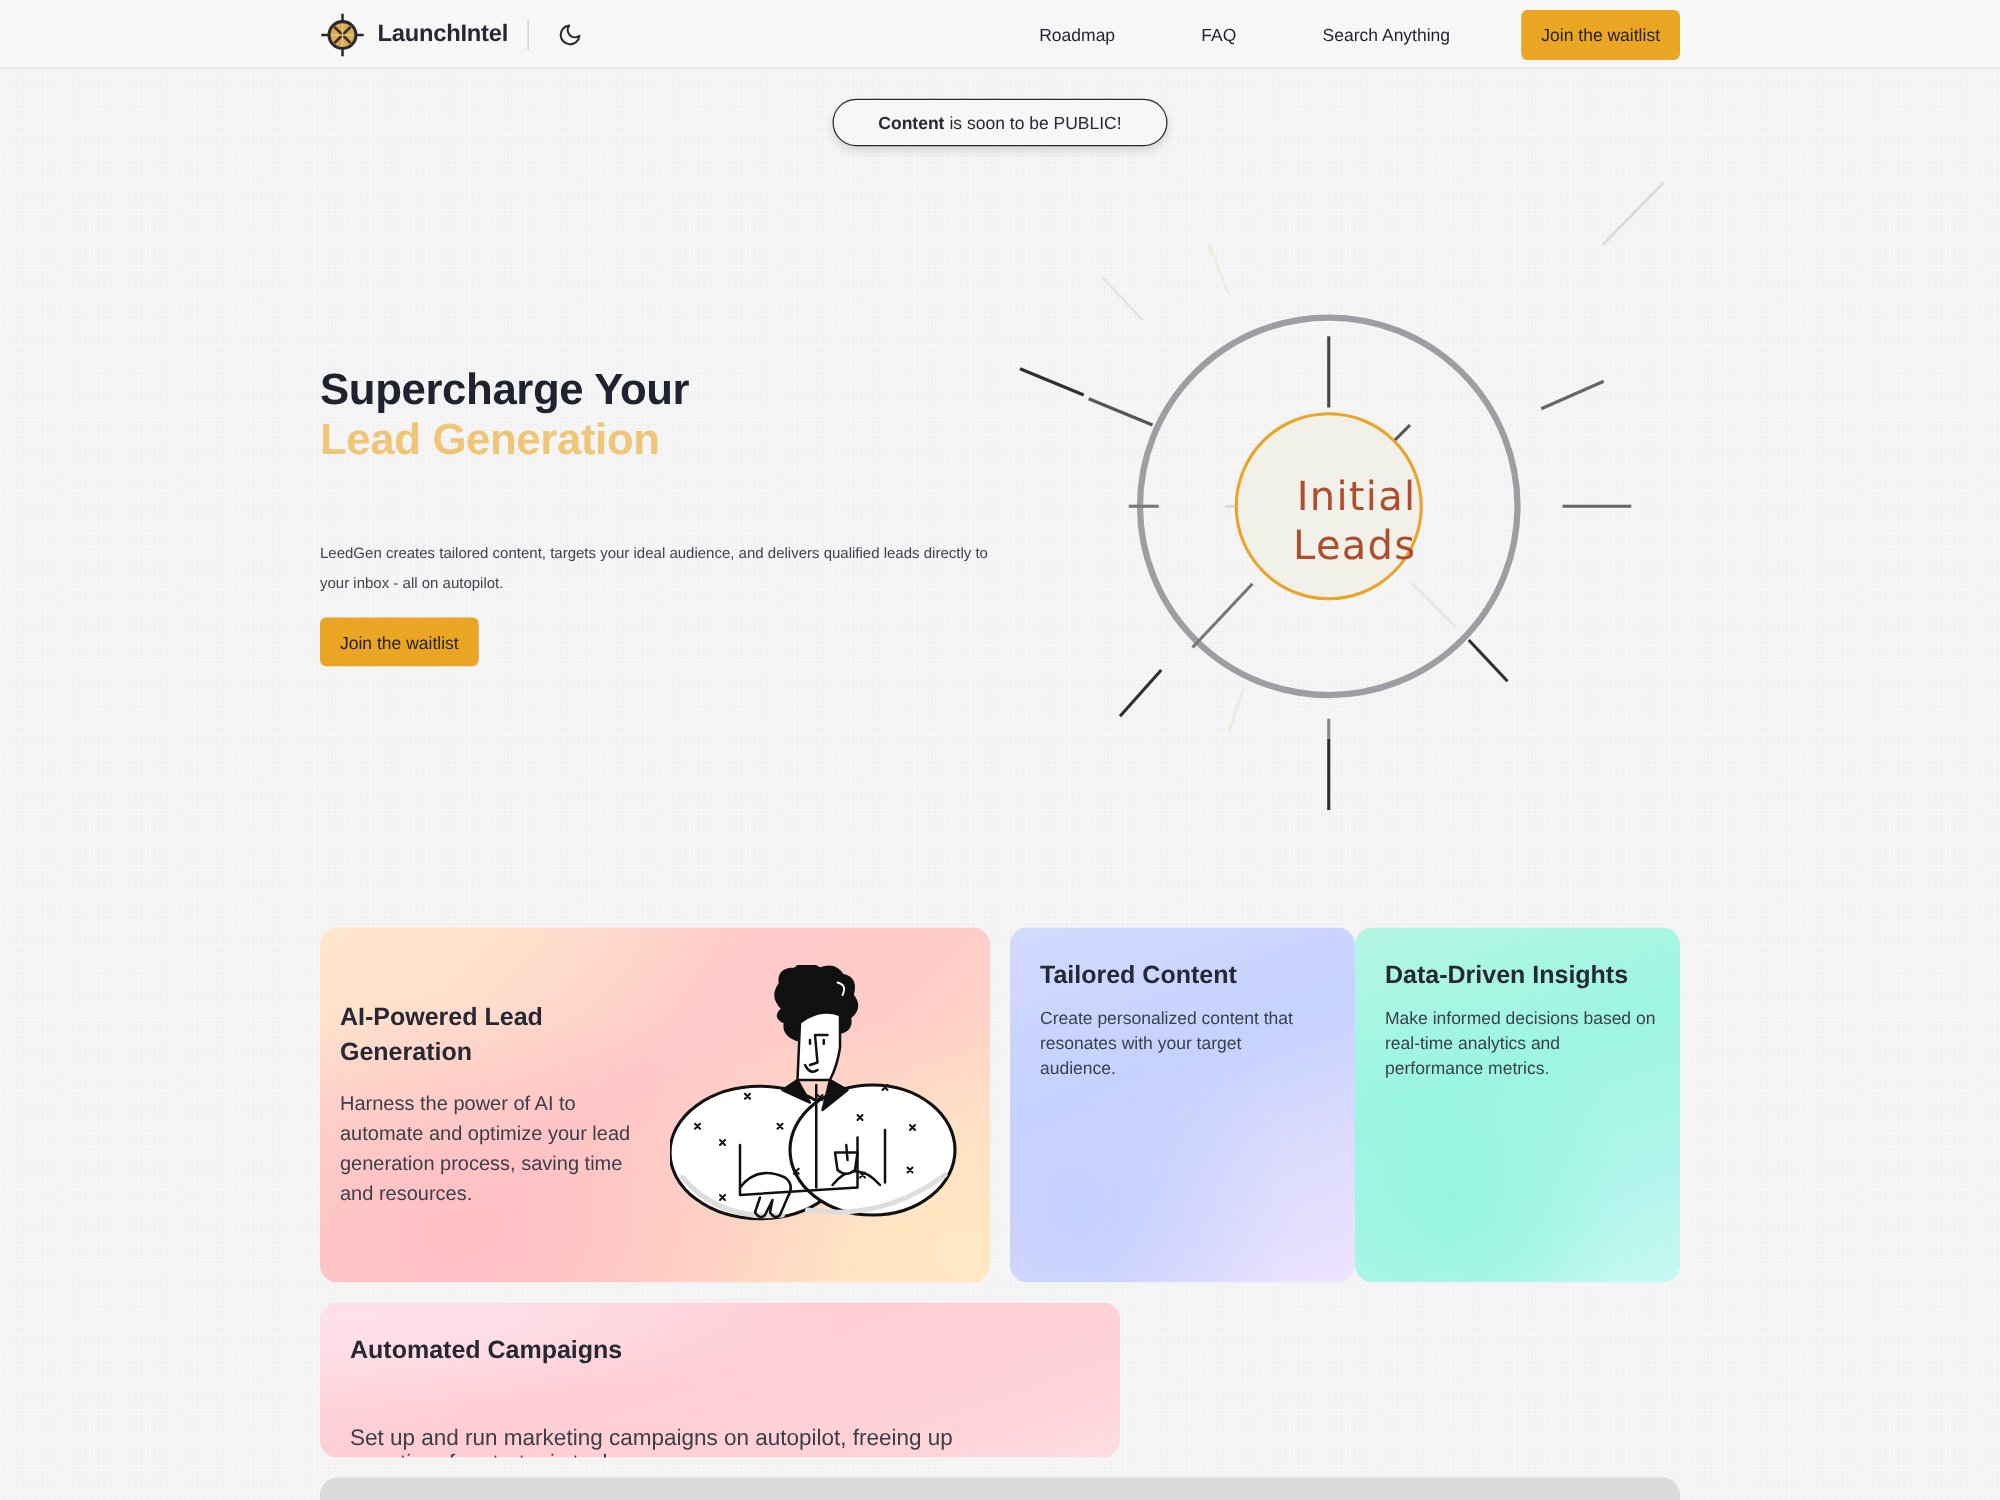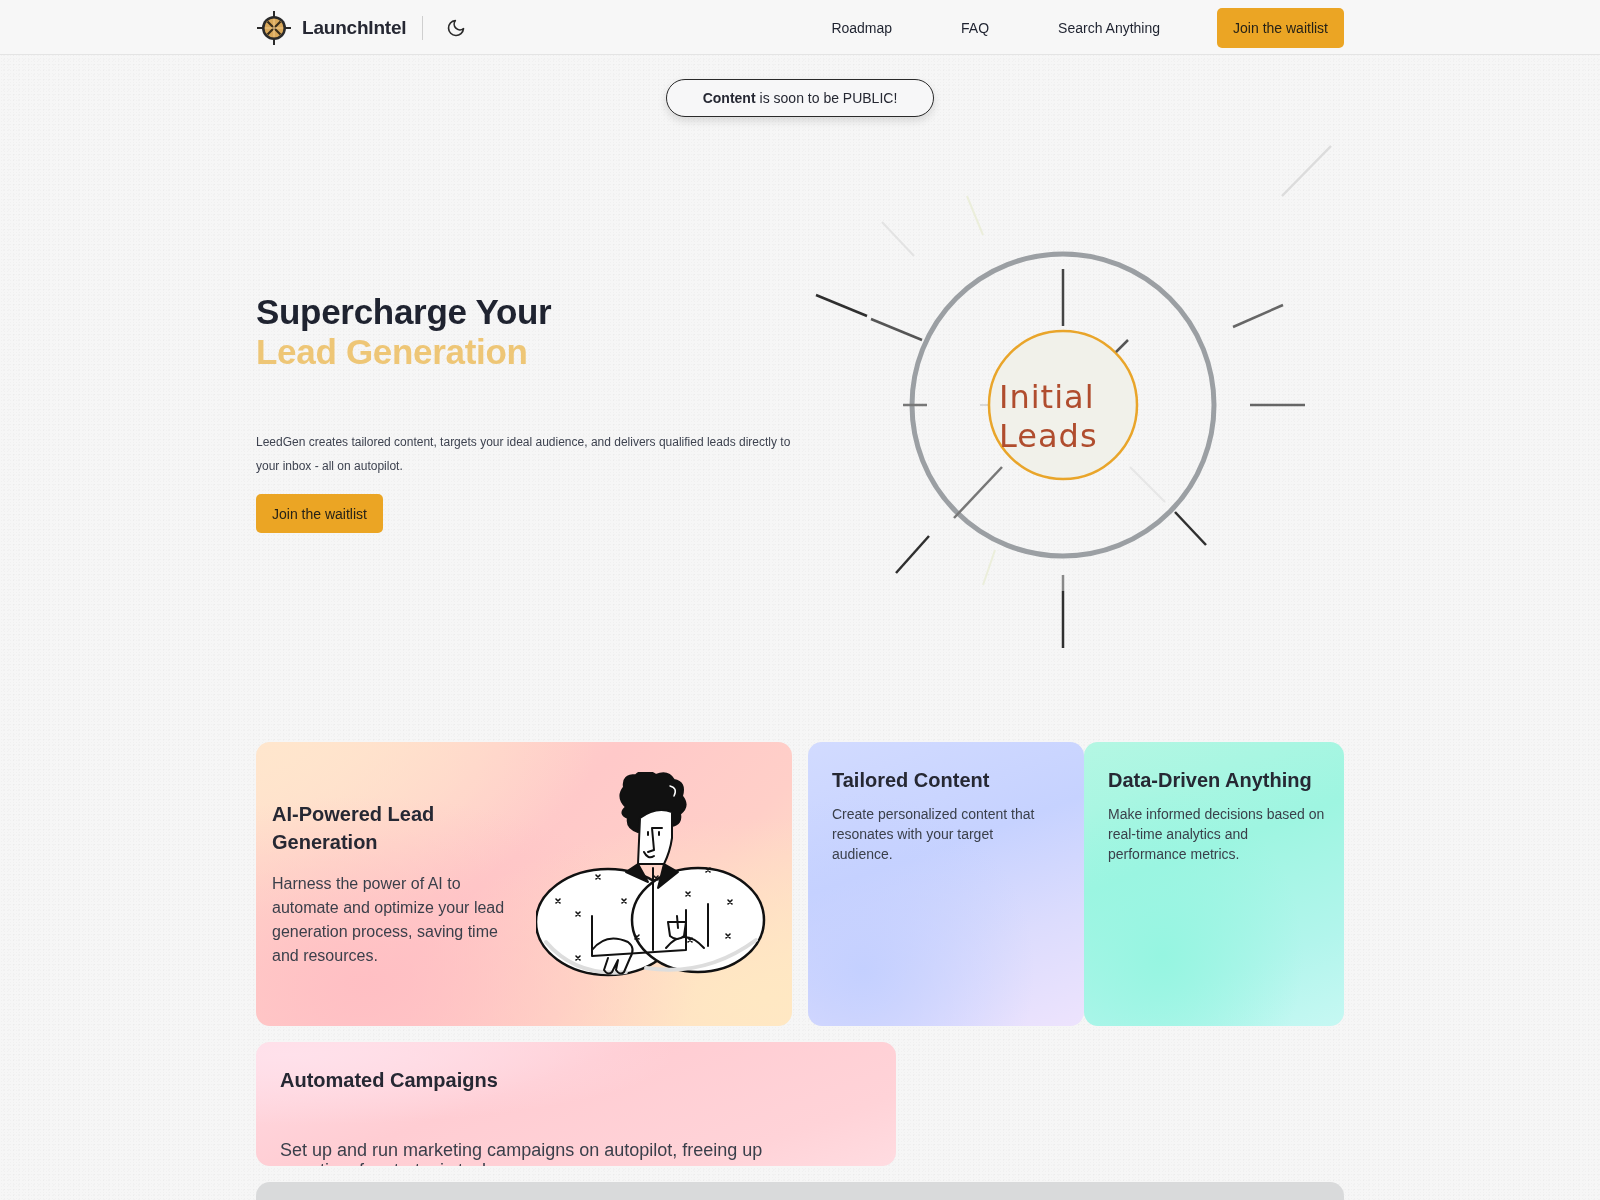--- a/index.html
+++ b/index.html
@@ -61,21 +61,21 @@
   .hero-sub {
     position: absolute; left: 256px; top: 430px; width: 560px;
     font-size: 12px; line-height: 24px; color: #3e4350;
   }
   .hero-cta { position: absolute; left: 256px; top: 494px; height: 39px; padding: 0 16px; }
 
   
   .diagram { position: absolute; left: 800px; top: 130px; width: 540px; height: 520px; }
   .diagram svg { width: 100%; height: 100%; }
   .center-label {
-    position: absolute; left: 199px; top: 248px; width: 134px; text-align: left;
+    position: absolute; left: 199px; top: 248px; width: 134px; text-align: right;
     font-family: "DejaVu Sans", sans-serif; font-size: 32px; line-height: 39px; color: #b04d2e; letter-spacing: 1px;
   }
 
   
   .card { position: absolute; border-radius: 14px; overflow: hidden; }
   .card h3 { font-size: 20px; font-weight: 700; color: #262833; line-height: 28px; }
   .card p { color: #3a3f4a; }
   .card-ai {
     left: 256px; top: 742px; width: 536px; height: 284px;
     background:
@@ -244,21 +244,21 @@
     </svg>
   </div>
 </section>
 
 <section class="card card-small card-tailored">
   <h3>Tailored Content</h3>
   <p>Create personalized content that resonates with your target audience.</p>
 </section>
 
 <section class="card card-small card-insights">
-  <h3>Data-Driven Anything</h3>
+  <h3>Data-Driven Insights</h3>
   <p>Make informed decisions based on real-time analytics and performance metrics.</p>
 </section>
 
 <section class="card card-campaigns">
   <h3>Automated Campaigns</h3>
   <p>Set up and run marketing campaigns on autopilot, freeing up your time for strategic tasks.</p>
 </section>
 
 <div class="next-section"></div>
 

